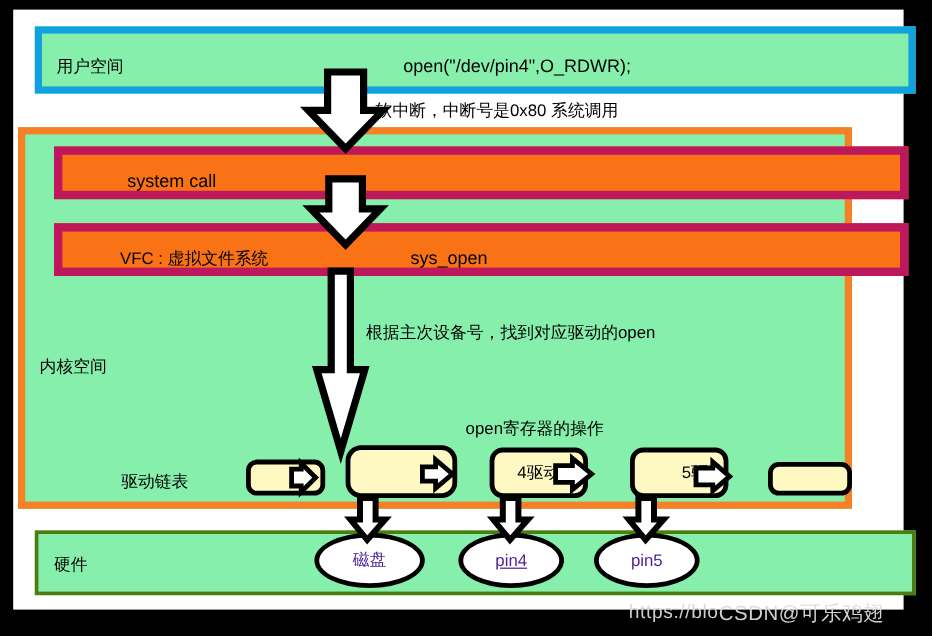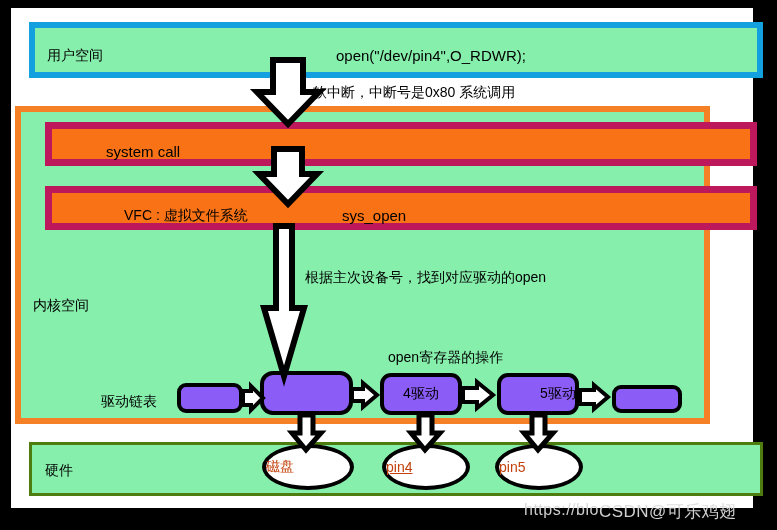--- a/index.html
+++ b/index.html
@@ -60,37 +60,38 @@
     color:#000;
     white-space:nowrap;
     line-height:1;
   }
   .txt-en{ font-size:15px; }
 
   
   .dbox{
     position:absolute;
     box-sizing:border-box;
-    background:#8b5cf6;
+    background:#fef9c3;
     border:4px solid #000;
     border-radius:11px;
     display:flex;align-items:center;justify-content:center;
     font-size:14px;color:#000;
     white-space:nowrap;
+    margin-left:28px;
   }
 
   
   .ell{
     position:absolute;
     box-sizing:border-box;
     background:#ffffff;
     border:4px solid #000;
     border-radius:50%;
-    display:flex;align-items:center;justify-content:flex-start;
-    font-size:14px;color:#c2410c;
+    display:flex;align-items:center;justify-content:center;
+    font-size:14px;color:#4c1d95;
     white-space:nowrap;
   }
 
   
   #arrows{
     position:absolute;left:0;top:0;width:742px;height:500px;
     pointer-events:none;
   }
   #arrows .ar{ fill:#ffffff; stroke:#000000; }
 
@@ -123,21 +124,21 @@
 
     <div class="layer layer-kernel">
       <div class="layer-label" style="left:12px;top:185px;">内核空间</div>
     </div>
 
     <div class="bar-purple bar-syscall">
       <div class="txt txt-en" style="left:54px;top:15px;">system call</div>
     </div>
 
     <div class="bar-purple bar-vfc">
-      <div class="txt" style="left:48px;top:15px;margin-left:24px;">VFC : 虚拟文件系统</div>
+      <div class="txt" style="left:48px;top:15px;">VFC : 虚拟文件系统</div>
       <div class="txt txt-en" style="left:290px;top:15px;">sys_open</div>
     </div>
 
     <div class="txt" style="left:294px;top:262px;">根据主次设备号，找到对应驱动的open</div>
 
     <div class="txt" style="left:377px;top:342px;">open寄存器的操作</div>
 
     <div class="txt" style="left:90px;top:386px;">驱动链表</div>
 
     <div class="dbox" style="left:166px;top:375px;width:66px;height:30px;border-radius:9px;">

